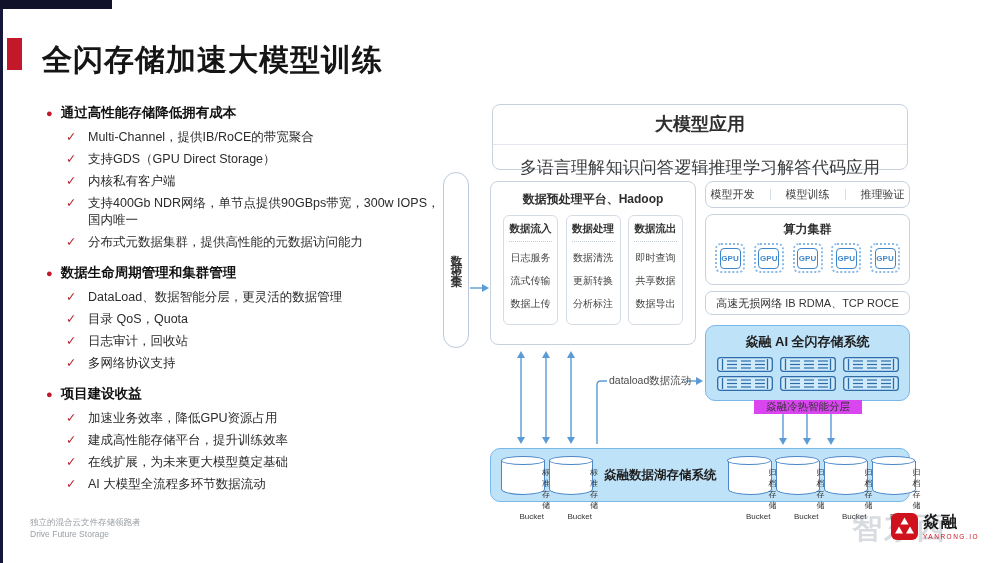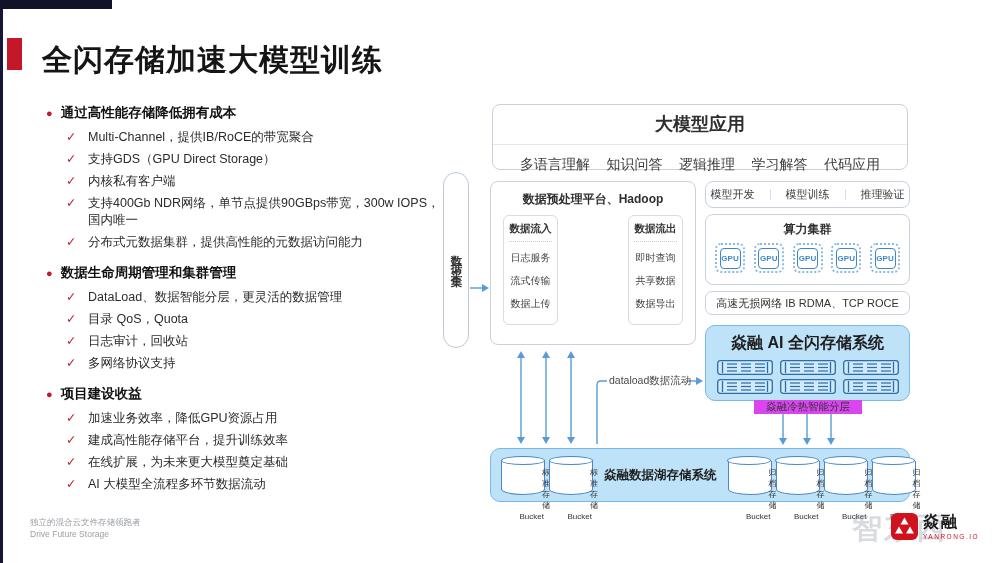--- a/index.html
+++ b/index.html
@@ -23,21 +23,21 @@
   .itxt{flex:1;}
   
   .footer{position:absolute;left:30px;top:516px;font-size:8.5px;line-height:12px;color:#9aa0a6;}
   
   .dbox{position:absolute;background:#fff;border:1px solid #c8d2de;border-radius:8px;box-sizing:border-box;z-index:2;}
   .dtitle{font-size:12px;font-weight:bold;color:#2f2f2f;text-align:center;}
   
   .app-box{left:492px;top:104px;width:416px;height:66px;}
   .app-title{padding-top:7px;font-size:18px;}
   .app-divider{border-top:1px solid #e4e8ee;margin-top:8px;}
-  .app-items{display:flex;justify-content:space-between;padding:0 27px;margin-top:11px;font-size:14px;color:#3c3c3c;}
+  .app-items{display:flex;justify-content:space-between;padding:0 27px;margin-top:11px;font-size:17px;color:#3c3c3c;}
   
   .collect-box{left:443px;top:172px;width:26px;height:176px;border-radius:13px;border-color:#bcc9da;display:flex;align-items:center;justify-content:center;}
   .collect-label{writing-mode:vertical-rl;font-size:11.5px;font-weight:bold;color:#333;letter-spacing:7px;}
   
   .hadoop-box{left:490px;top:181px;width:206px;height:164px;}
   .hadoop-title{padding-top:9px;}
   .hadoop-cols{display:flex;justify-content:space-between;padding:0 12px;margin-top:7px;}
   .hcol{width:55px;border:1px solid #d5dce4;border-radius:6px;box-sizing:border-box;background:#fff;padding-bottom:4px;}
   .hcol-header{font-size:10.5px;font-weight:bold;color:#333;text-align:center;padding:6px 0 5px;}
   .hcol-div{border-top:1px dotted #c4cdd8;margin:0 5px;}
@@ -49,21 +49,21 @@
   
   .gpu-box{left:705px;top:214px;width:205px;height:71px;}
   .gpu-title{padding-top:6px;}
   .gpu-row{display:flex;justify-content:space-between;padding:0 9px;margin-top:5px;}
   .gpu-chip{width:30px;height:30px;border:2px dotted #8abbe8;border-radius:6px;display:flex;align-items:center;justify-content:center;box-sizing:border-box;}
   .gpu-chip-inner{width:21px;height:21px;border:1.6px solid #3f87cc;border-radius:4px;background:#fff;color:#3f87cc;font-size:8px;font-weight:bold;display:flex;align-items:center;justify-content:center;box-sizing:border-box;}
   
   .network-box{left:705px;top:291px;width:205px;height:24px;border-radius:7px;display:flex;align-items:center;justify-content:center;font-size:11px;color:#333;}
   
   .flash-box{left:705px;top:325px;width:205px;height:76px;background:#bee2f8;border:1px solid #79b8e8;border-radius:10px;}
-  .flash-title{padding-top:7px;font-size:16px;color:#1e1e1e;}
+  .flash-title{padding-top:7px;font-size:13px;color:#1e1e1e;}
   .server-grid{display:flex;flex-wrap:wrap;justify-content:center;gap:4px 7px;margin-top:6px;}
   
   .tiering-label{position:absolute;left:754px;top:400px;width:108px;text-align:center;font-size:10.5px;color:#333;background:#d946ef;z-index:3;}
   .dataload-label{position:absolute;left:609px;top:374px;font-size:10.5px;color:#4a4a4a;z-index:3;}
   
   .lake-box{left:490px;top:448px;width:420px;height:54px;background:#bee2f8;border:1px solid #79b8e8;border-radius:10px;display:flex;align-items:center;padding:0 10px;gap:4px;}
   .lake-title{font-size:12.5px;font-weight:bold;color:#1e1e1e;margin:0 7px;white-space:nowrap;}
   .bucket{position:relative;width:44px;height:34px;background:#fff;border:1.2px solid #4a86c8;border-top:none;border-radius:0 0 22px 22px / 0 0 6px 6px;box-sizing:border-box;margin-top:6px;flex:none;}
   .bucket-top{position:absolute;top:-5px;left:-1.2px;width:44px;height:9px;background:#fff;border:1.2px solid #4a86c8;border-radius:50%;box-sizing:border-box;}
   .bucket-l1{font-size:8px;color:#333;text-align:center;margin-top:6px;margin-left:40px;}
@@ -218,20 +218,27 @@
     <div class="dtitle hadoop-title">数据预处理平台、Hadoop</div>
     <div class="hadoop-cols">
       <div class="hcol">
         <div class="hcol-header">数据流入</div>
         <div class="hcol-div"></div>
         <div class="hcol-item">日志服务</div>
         <div class="hcol-item">流式传输</div>
         <div class="hcol-item">数据上传</div>
       </div>
       <div class="hcol">
+        <div class="hcol-header">数据处理</div>
+        <div class="hcol-div"></div>
+        <div class="hcol-item">数据清洗</div>
+        <div class="hcol-item">更新转换</div>
+        <div class="hcol-item">分析标注</div>
+      </div>
+      <div class="hcol">
         <div class="hcol-header">数据流出</div>
         <div class="hcol-div"></div>
         <div class="hcol-item">即时查询</div>
         <div class="hcol-item">共享数据</div>
         <div class="hcol-item">数据导出</div>
       </div>
     </div>
   </div>
 
   <div class="dbox model-box">

